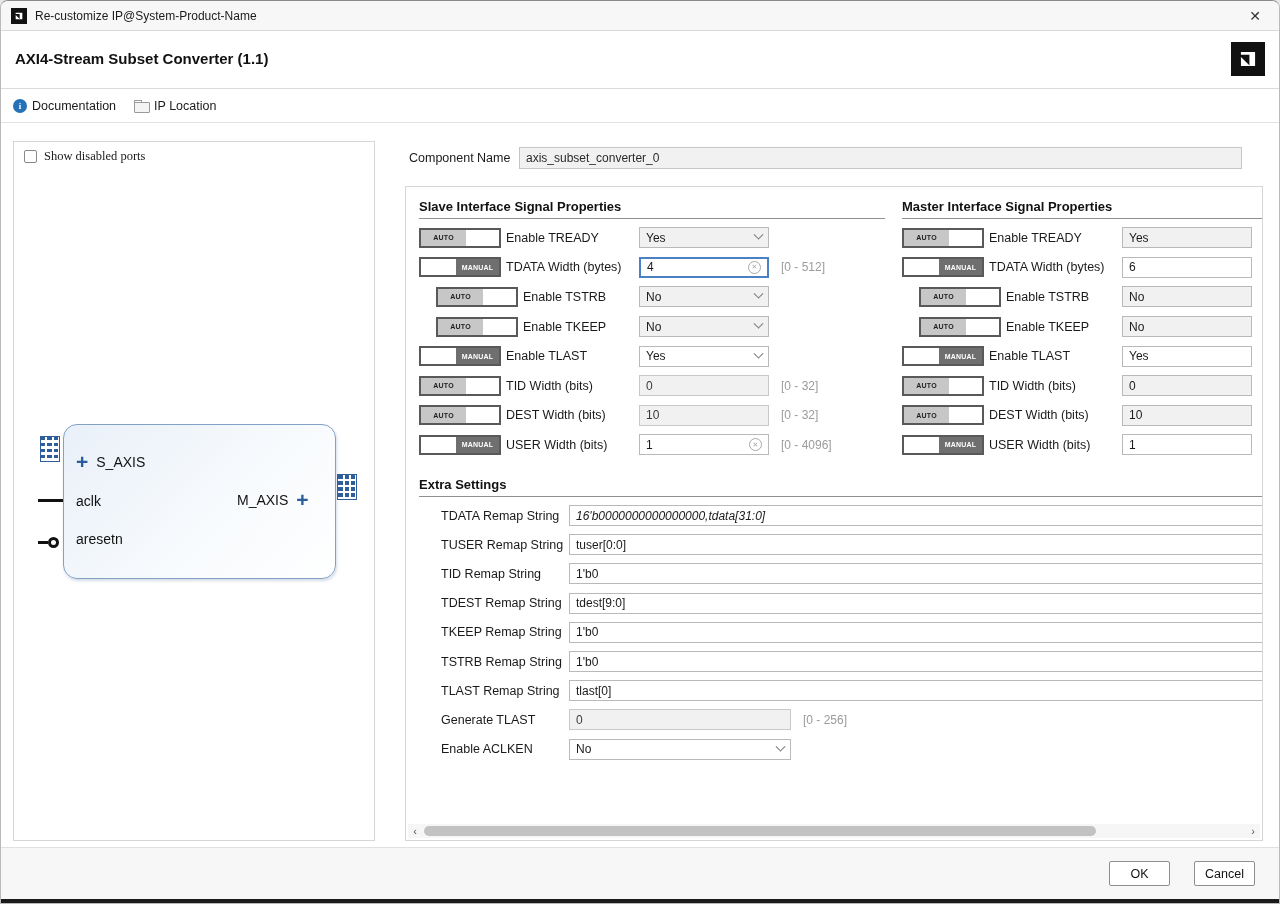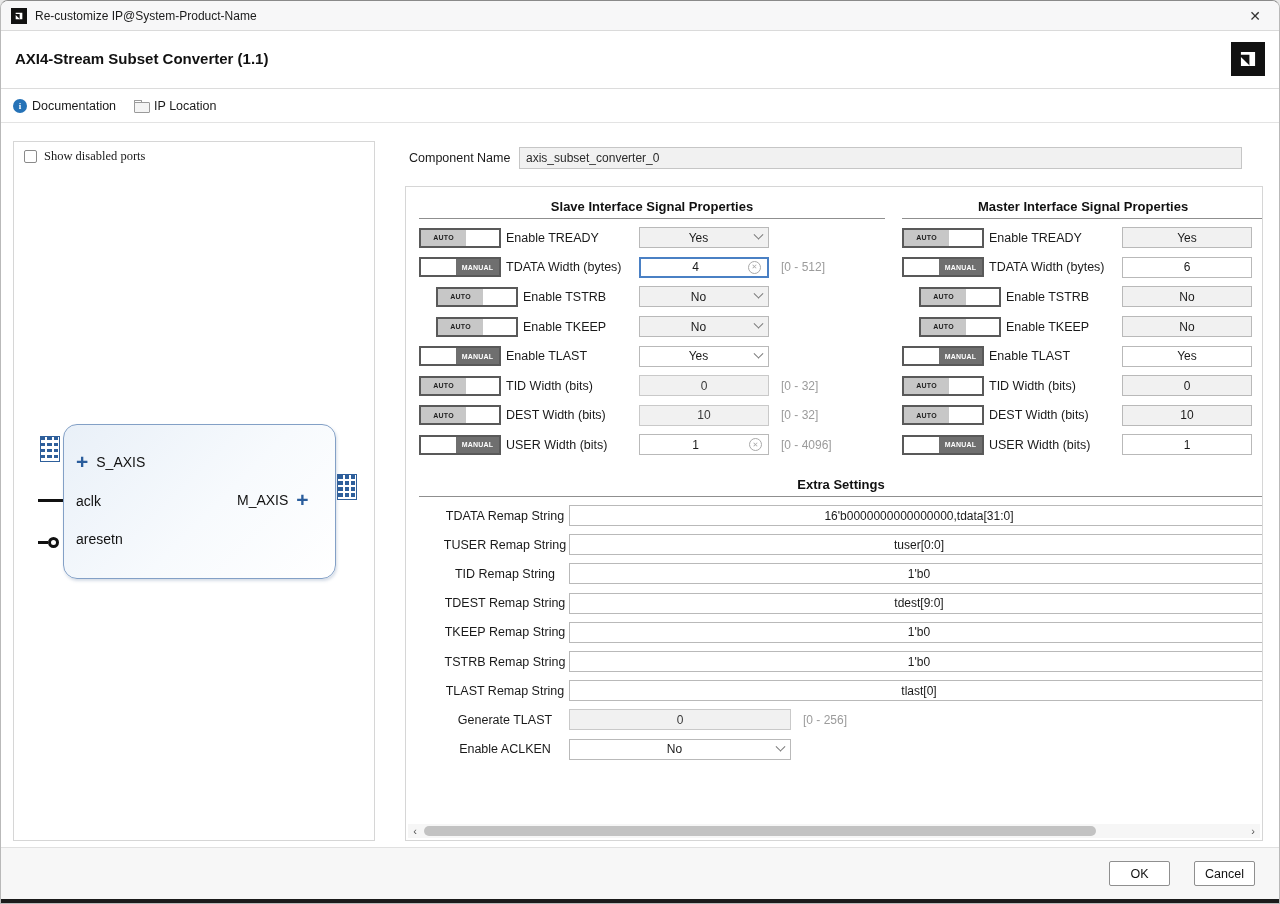--- a/index.html
+++ b/index.html
@@ -71,21 +71,21 @@
   .comp-field {
     position:absolute; left:518px; top:146px; width:723px; height:22px;
     background:#f1f1f1; border:1px solid #c6c6c6; font-size:12px; color:#2b2b2b;
     display:flex; align-items:center; padding:0 6px;
   }
   
   .right-panel {
     position:absolute; left:404px; top:185px; width:858px; height:655px;
     border:1px solid #d6d6d6; background:#fff; overflow:hidden;
   }
-  .col { position:absolute;text-align:center; }
+  .col { position:absolute; }
   .sec-title { font-size:13px; font-weight:bold; color:#111; padding-bottom:4px;
                border-bottom:1px solid #8f8f8f; margin-bottom:4px; }
   .prow { display:flex; align-items:center; height:29.6px; }
   .tgwrap { display:flex; align-items:center; width:220px; flex:0 0 auto; }
   .tgwrap.ind { padding-left:17px; }
   .toggle { display:flex; width:82px; height:20px; border:2px solid #595959; background:#fff; flex:0 0 auto; }
   .toggle .seg { height:100%; display:flex; align-items:center; justify-content:center;
                  font-size:7px; font-weight:bold; letter-spacing:.2px; }
   .toggle.auto .s1 { width:58%; background:#c7c7c7; color:#1d1d1d; }
   .toggle.auto .s2 { width:42%; background:#fff; }
@@ -406,21 +406,21 @@
               <span class="val">1</span>
             </div>
           </div>
         </div>
     </div>
     <div class="col" style="left:13px; top:290px; width:860px;">
       <div class="sec-title" style="width:844px;">Extra Settings</div>
       <div id="extra-rows">
           <div class="xrow">
             <span class="xlabel">TDATA Remap String</span>
-            <div class="field" style="width: 700px;">
+            <div class="field" style="width: 700px; font-style: italic;">
               <span class="val">16'b0000000000000000,tdata[31:0]</span>
             </div>
           </div>
           <div class="xrow">
             <span class="xlabel">TUSER Remap String</span>
             <div class="field" style="width: 700px;">
               <span class="val">tuser[0:0]</span>
             </div>
           </div>
           <div class="xrow">

